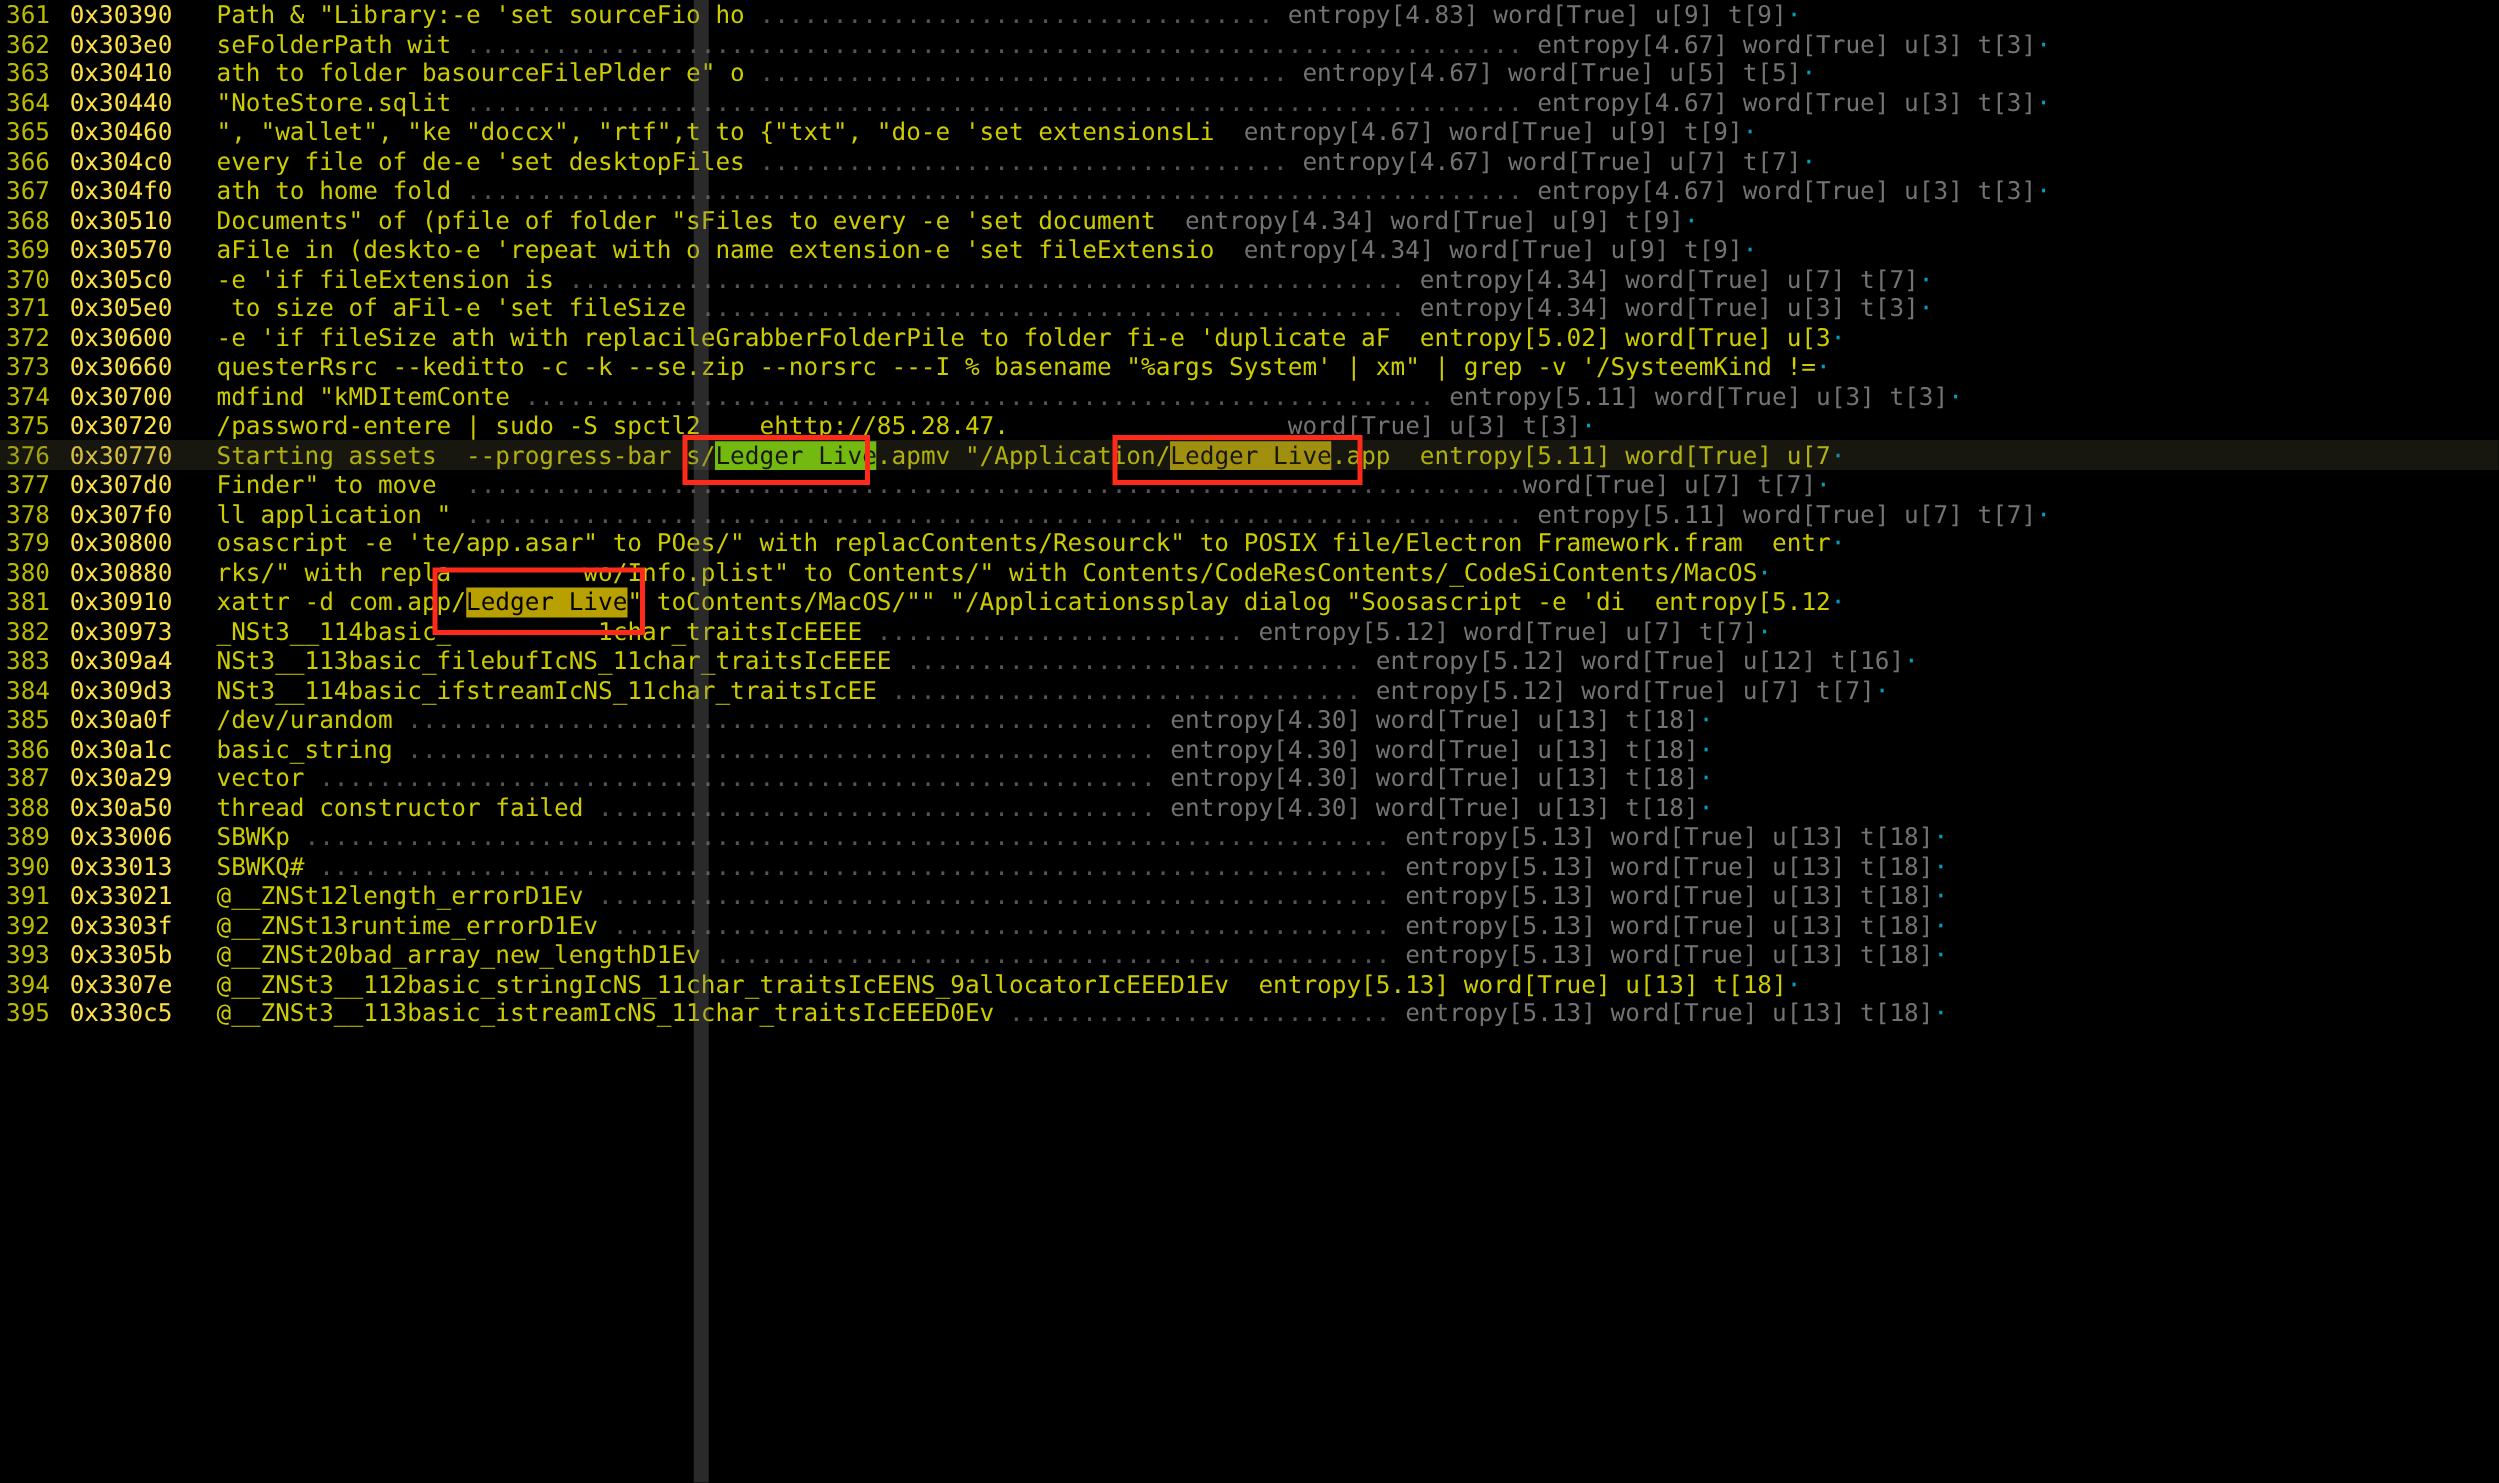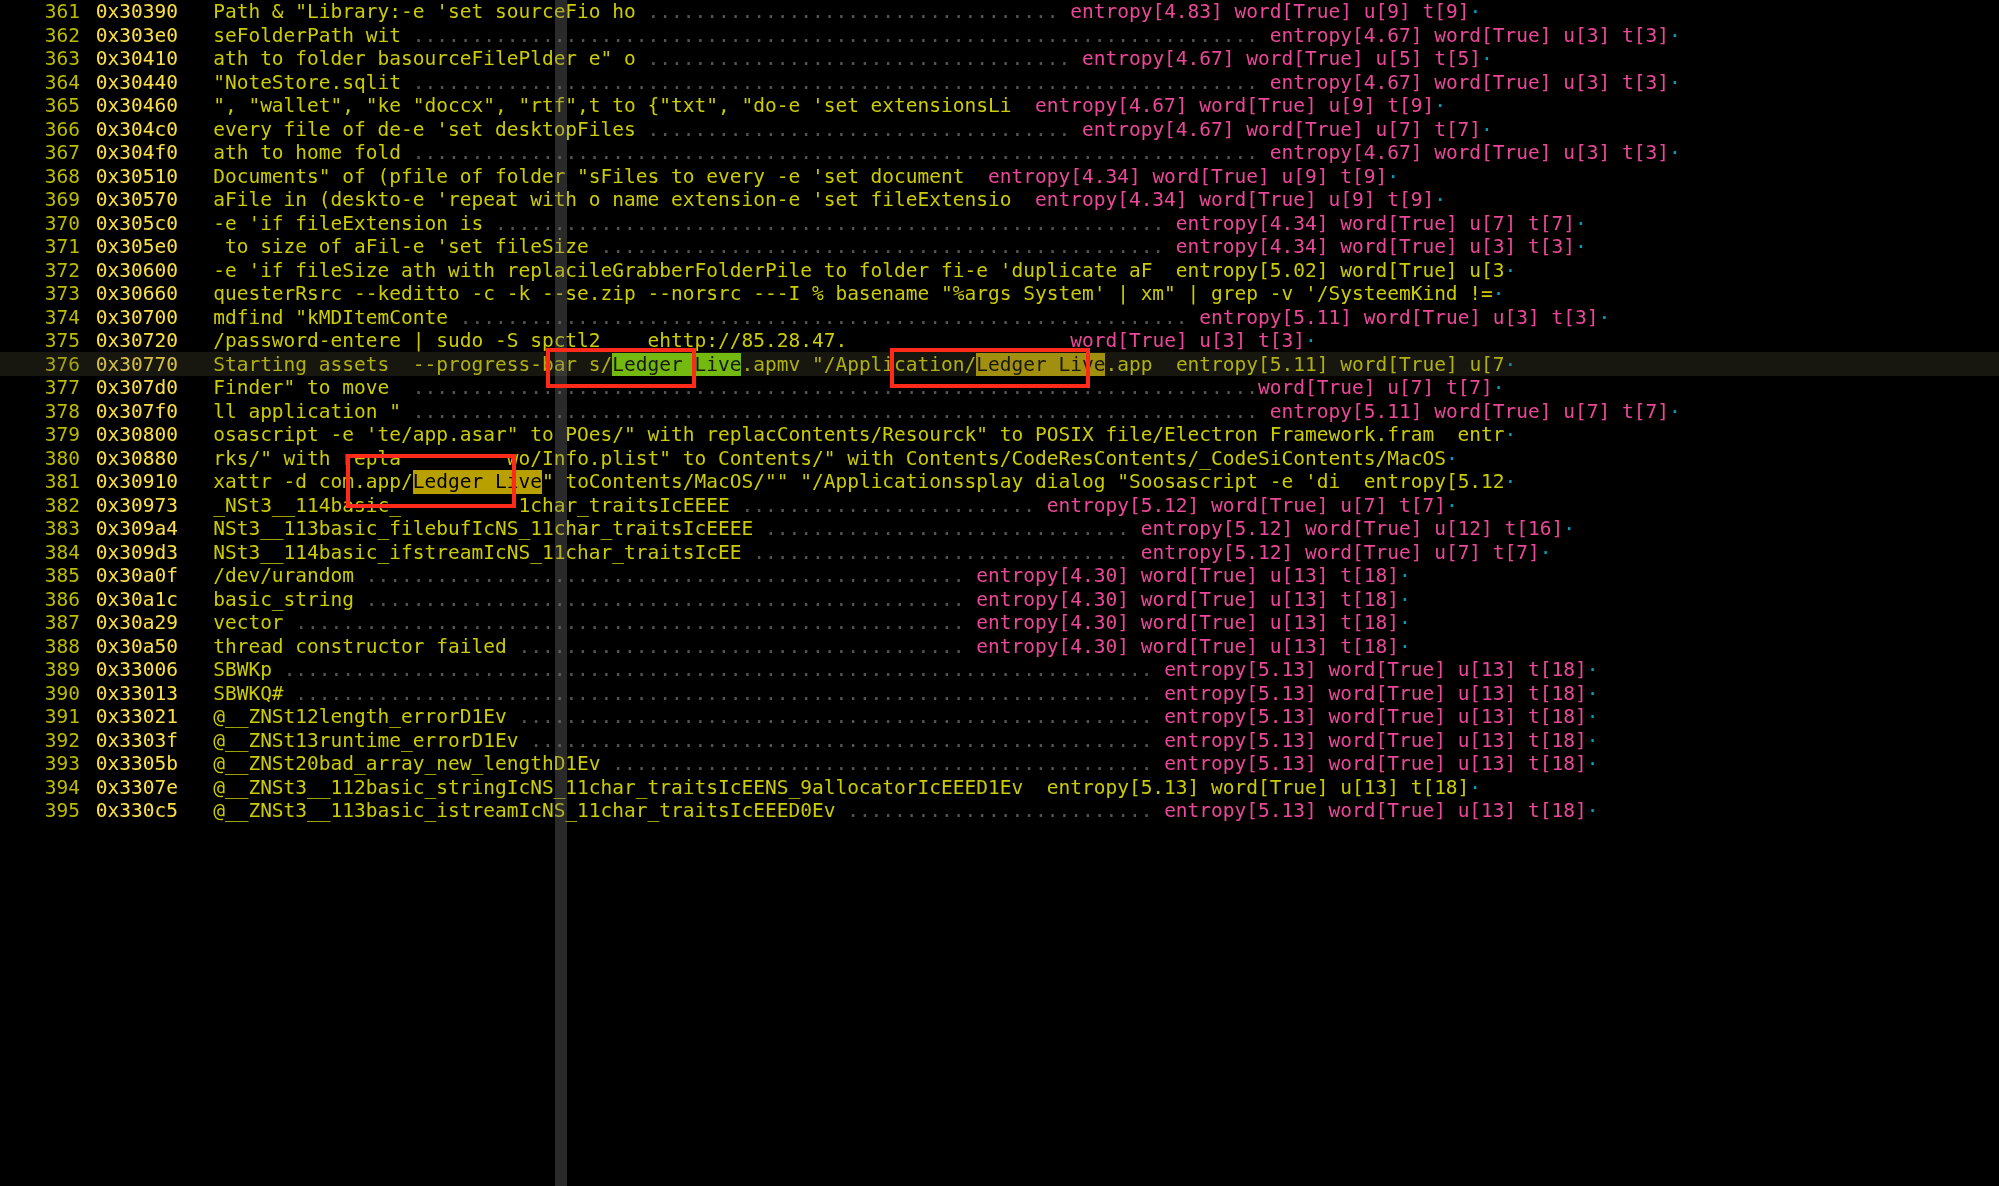--- a/index.html
+++ b/index.html
@@ -25,33 +25,32 @@
     display: block;
     height: 23.5px;
     position: relative;
   }
   .lno {
     display: inline-block;
     width: 40px;
     text-align: right;
     color: #bbbb00;
     padding-right: 4px;
-    margin-left: 40px;
   }
   .addr {
     color: #fde047;
   }
   .txt {
     color: #cccc00;
   }
   .dots {
     color: #555;
   }
   .meta {
-    color: #ec4899;
+    color: #737373;
   }
   .meol {
     color: #00a0c0;
   }
   .cursor-col {
     position: absolute;
     top: 0;
     left: 555px;
     width: 12px;
     height: 1186px;

